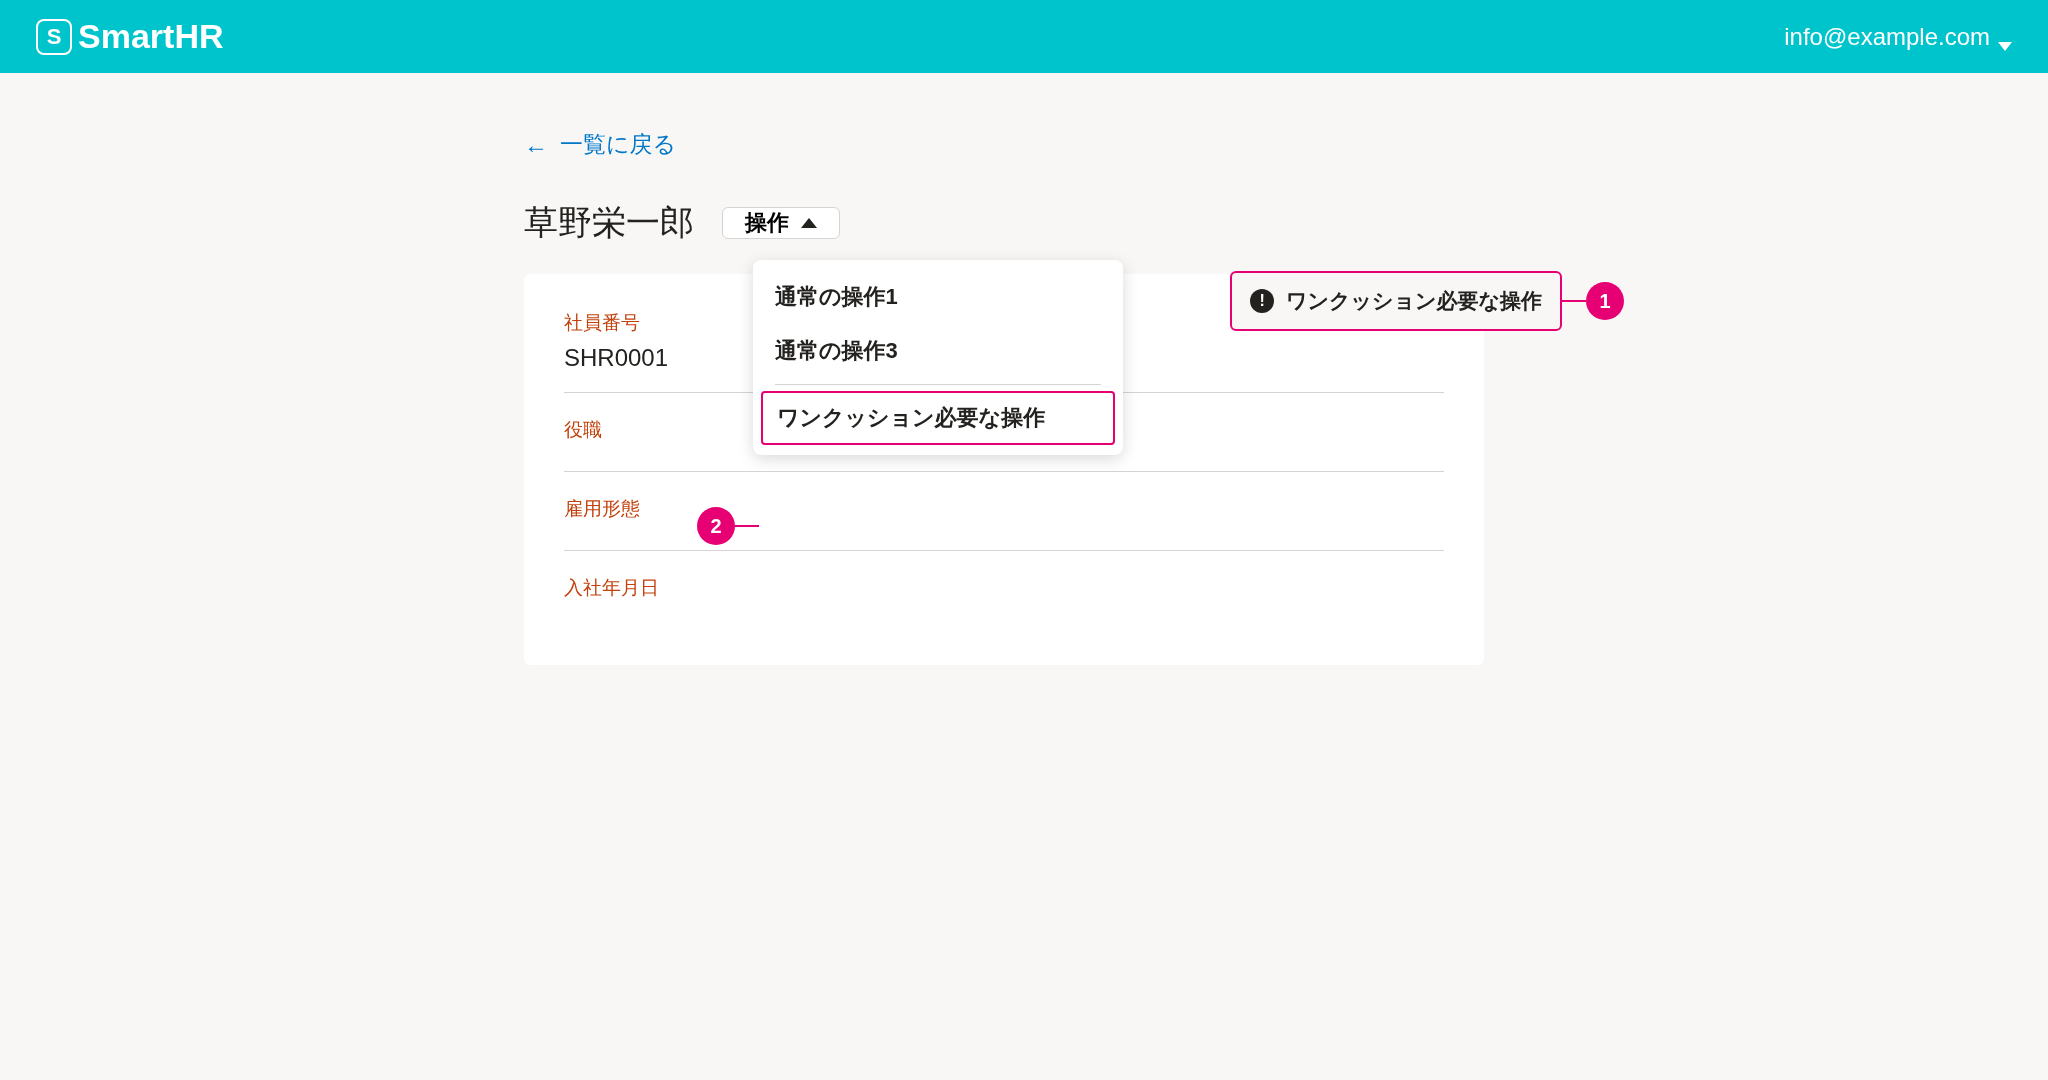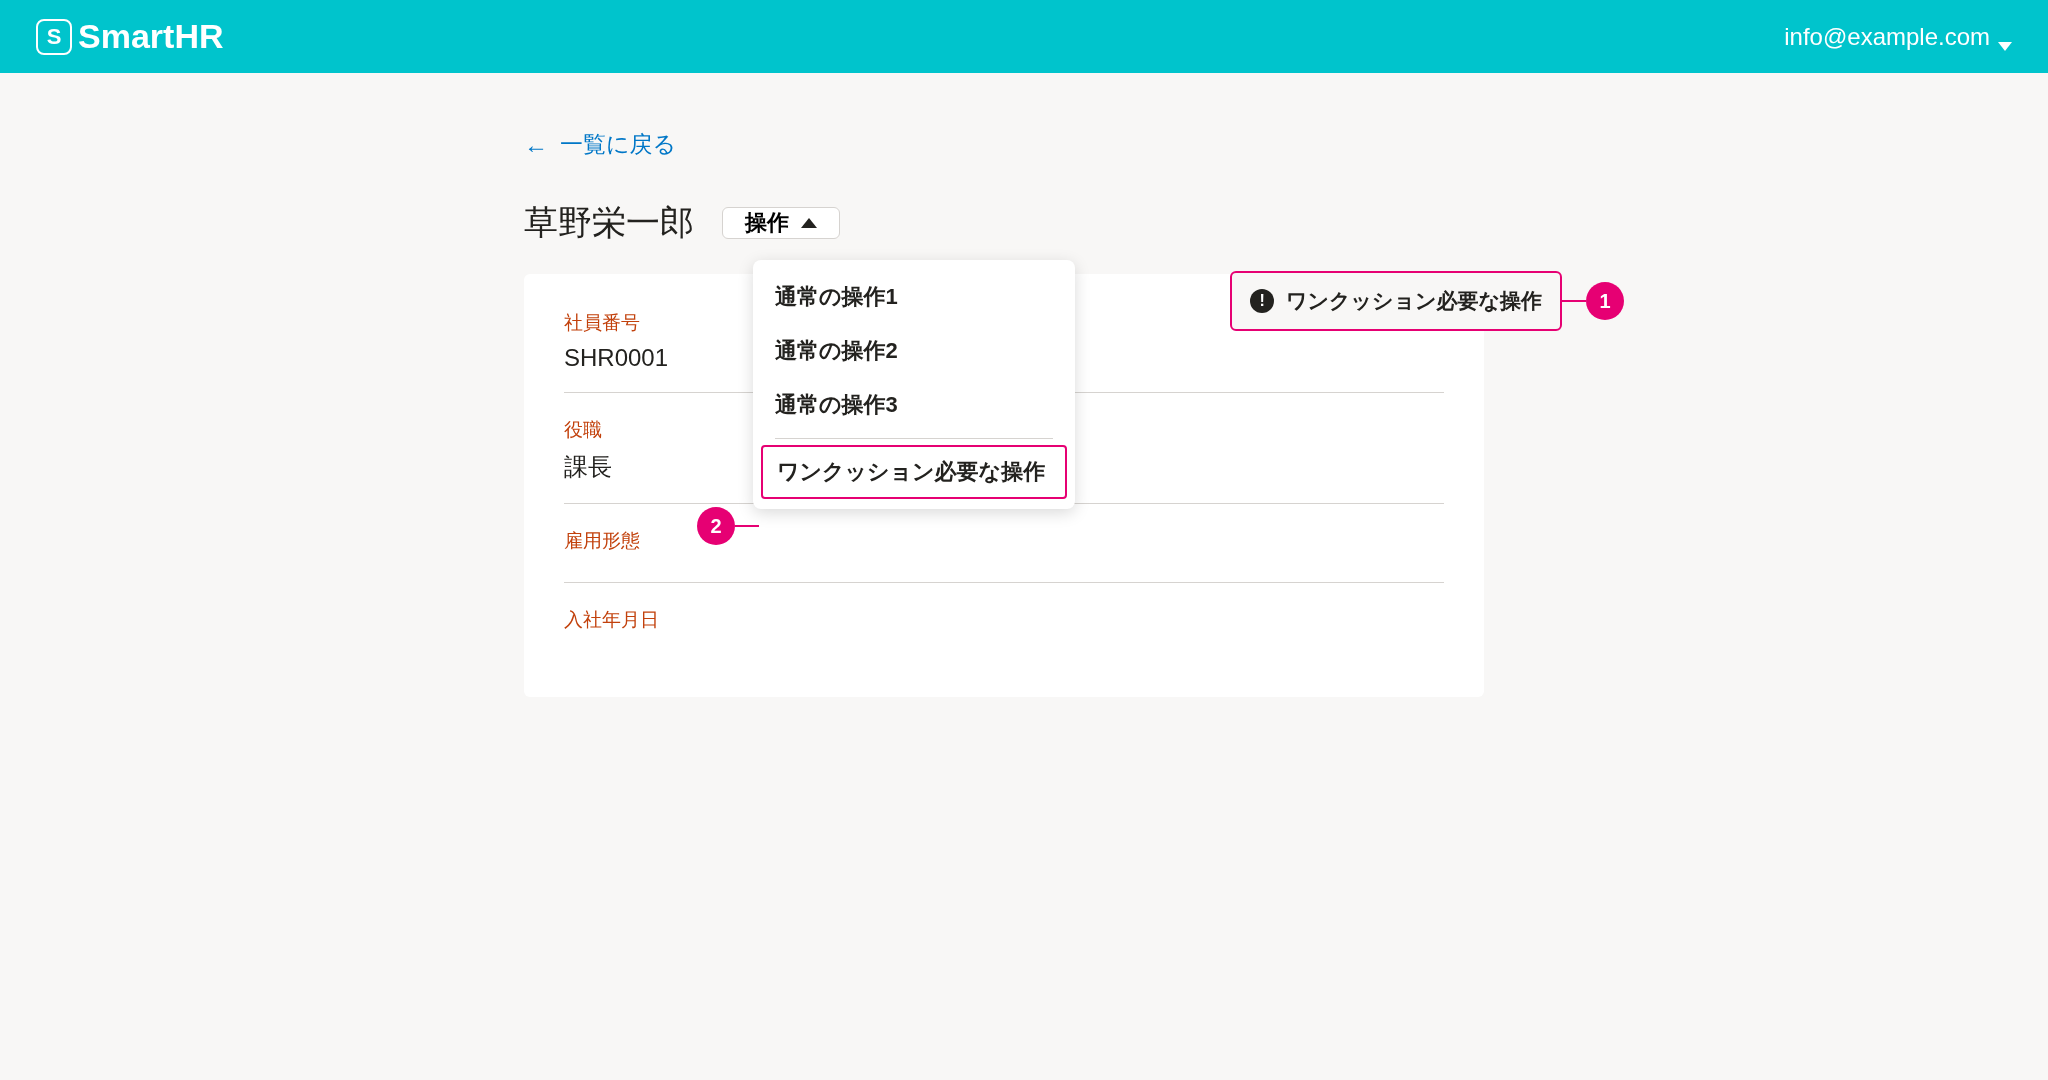--- a/index.html
+++ b/index.html
@@ -87,21 +87,21 @@
       width: 0; height: 0;
       border-left: 8px solid transparent;
       border-right: 8px solid transparent;
       border-bottom: 10px solid #23221f;
     }
 
     .dropdown {
       position: absolute;
       top: 60px;
       left: 229px;
-      width: 322px;
+      width: 370px;
       background: #fff;
       border-radius: 8px;
       box-shadow: 0 4px 16px rgba(0,0,0,0.15);
       padding: 10px 0;
       z-index: 10;
     }
     .dropdown-item {
       padding: 12px 22px;
       font-size: 22px;
       font-weight: 700;
@@ -202,21 +202,20 @@
 
   <div class="title-row">
     <h1 class="page-title">草野栄一郎</h1>
     <button class="action-btn">
       <span>操作</span>
       <span class="caret-up"></span>
     </button>
 
     <div class="dropdown">
       <div class="dropdown-item">通常の操作1</div>
-      <div class="dropdown-item">通常の操作2</div>
       <div class="dropdown-item">通常の操作3</div>
       <div class="dropdown-divider"></div>
       <div class="dropdown-item highlighted">ワンクッション必要な操作</div>
     </div>
   </div>
 
   <div class="callout-secondary">
     <div class="callout-outline">
       <span class="info-circle">!</span>
       <span>ワンクッション必要な操作</span>
@@ -230,21 +229,20 @@
     <div class="annotation-connector-h"></div>
   </div>
 
   <div class="card">
     <div class="field">
       <div class="field-label">社員番号</div>
       <div class="field-value">SHR0001</div>
     </div>
     <div class="field">
       <div class="field-label">役職</div>
-      <div class="field-value">課長</div>
     </div>
     <div class="field">
       <div class="field-label">雇用形態</div>
     </div>
     <div class="field">
       <div class="field-label">入社年月日</div>
       <div class="field-value"></div>
     </div>
   </div>
 

